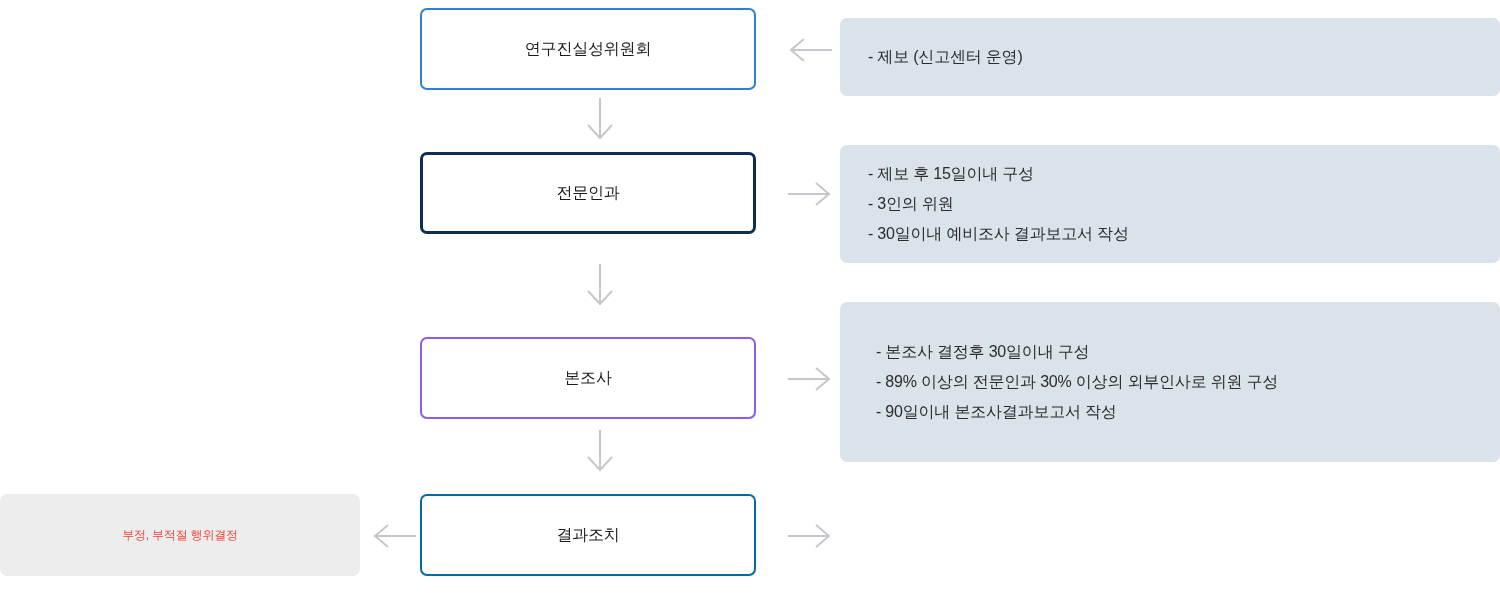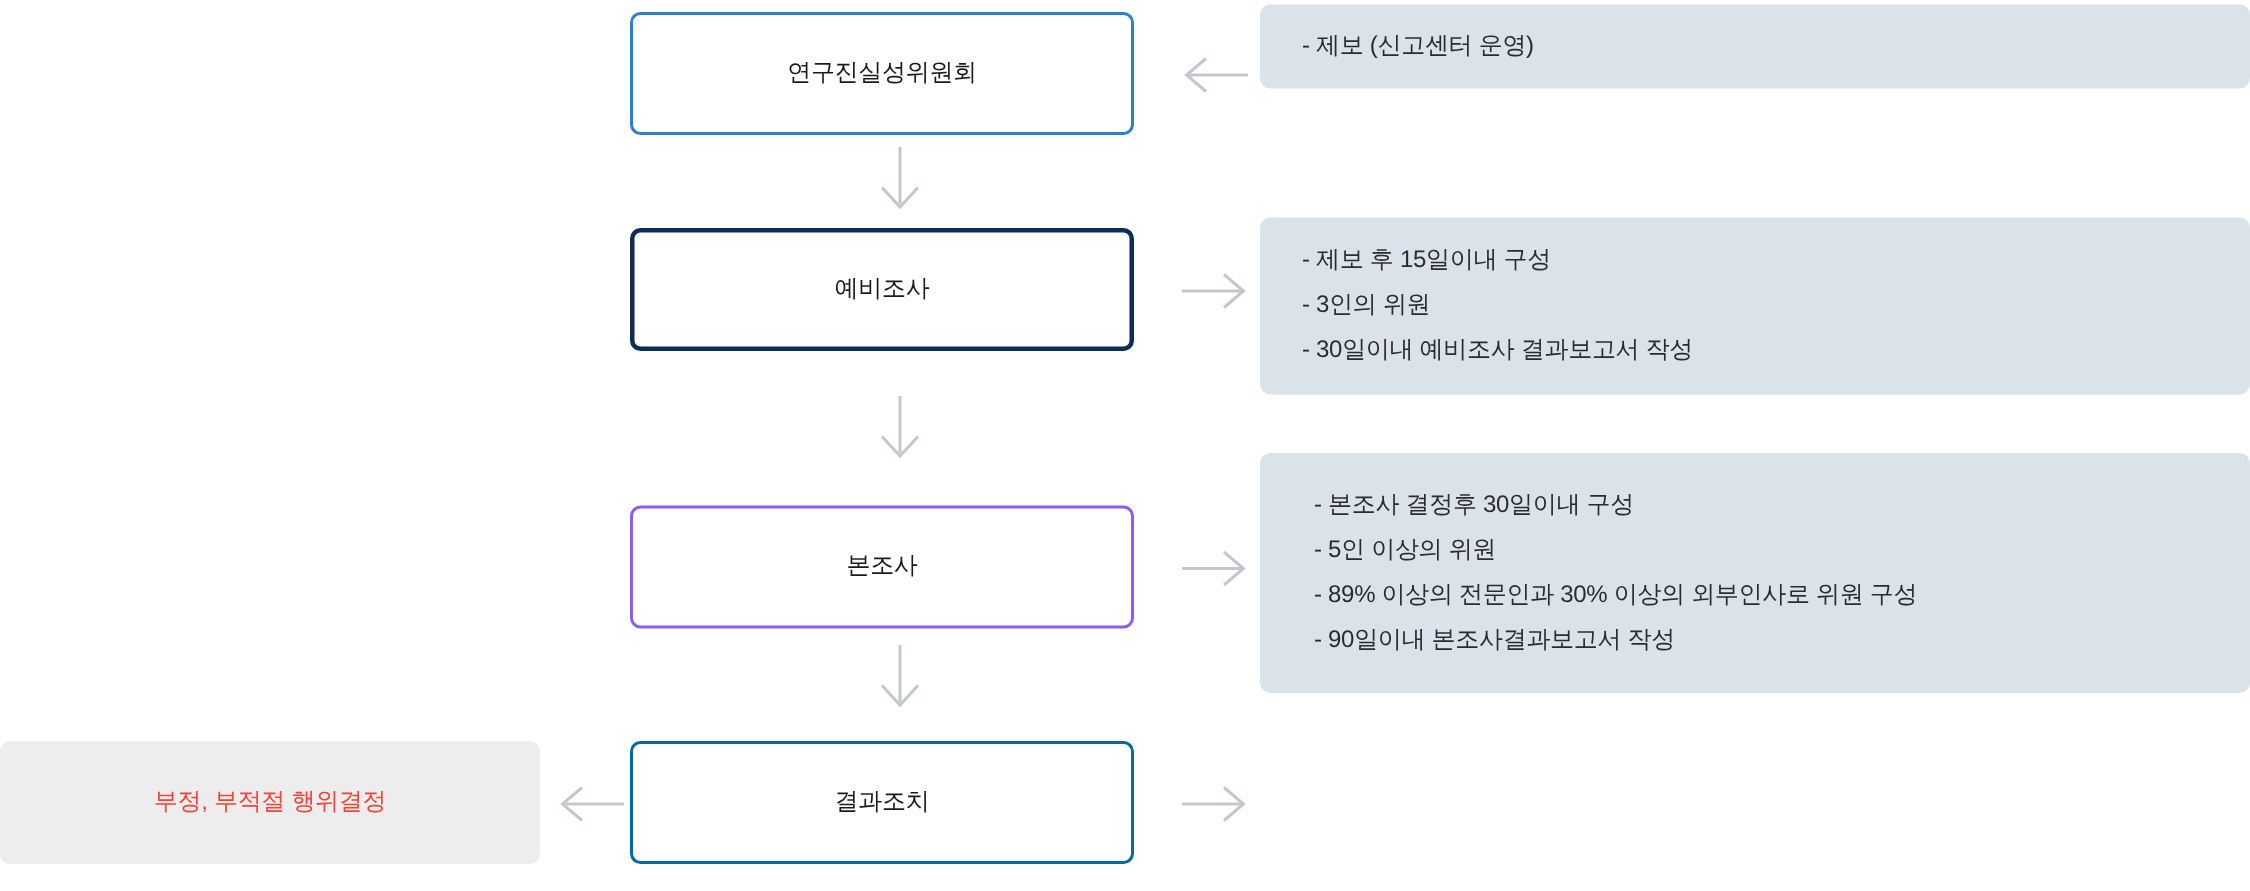--- a/index.html
+++ b/index.html
@@ -60,41 +60,41 @@
     justify-content: center;
   }
   .info-panel .info-line {
     font-size: 16px;
     color: #2b2b30;
     line-height: 30px;
     white-space: nowrap;
     letter-spacing: -0.2px;
   }
 
-  .ip-1 { top: 3px;  height: 56px; }
+  .ip-1 { top: 18px;  height: 78px; }
   .ip-2 { top: 145px; height: 118px; }
   .ip-3 { top: 302px; height: 160px; padding-left: 36px; }
   .ip-4 { top: 500px; height: 72px; }
 
   
   .outcome-box {
     position: absolute;
     left: 0px;
     top: 494px;
     width: 360px;
     height: 82px;
     box-sizing: border-box;
     background: #ededed;
     border-radius: 7px;
     display: flex;
     align-items: center;
     justify-content: center;
   }
   .outcome-box .outcome-label {
-    font-size: 16px;
+    font-size: 12px;
     color: #f4443a;
     letter-spacing: -0.2px;
     line-height: 1;
   }
 
   
   .arrow {
     position: absolute;
     line-height: 0;
   }
@@ -114,21 +114,21 @@
 </head>
 <body>
 
 <div id="canvas">
 
   <div class="flow-box fb-1">
     <span class="flow-label">연구진실성위원회</span>
   </div>
 
   <div class="flow-box fb-2">
-    <span class="flow-label">예비조사</span>
+    <span class="flow-label">전문인과</span>
   </div>
 
   <div class="flow-box fb-3">
     <span class="flow-label">본조사</span>
   </div>
 
   <div class="flow-box fb-4">
     <span class="flow-label">결과조치</span>
   </div>
 
@@ -137,21 +137,20 @@
   </div>
 
   <div class="info-panel ip-2">
     <div class="info-line">- 제보 후 15일이내 구성</div>
     <div class="info-line">- 3인의 위원</div>
     <div class="info-line">- 30일이내 예비조사 결과보고서 작성</div>
   </div>
 
   <div class="info-panel ip-3">
     <div class="info-line">- 본조사 결정후 30일이내 구성</div>
-    <div class="info-line">- 5인 이상의 위원</div>
     <div class="info-line">- 89% 이상의 전문인과 30% 이상의 외부인사로 위원 구성</div>
     <div class="info-line">- 90일이내 본조사결과보고서 작성</div>
   </div>
 
 
   <div class="outcome-box">
     <span class="outcome-label">부정, 부적절 행위결정</span>
   </div>
 
   <div class="arrow arrow-down-1">

